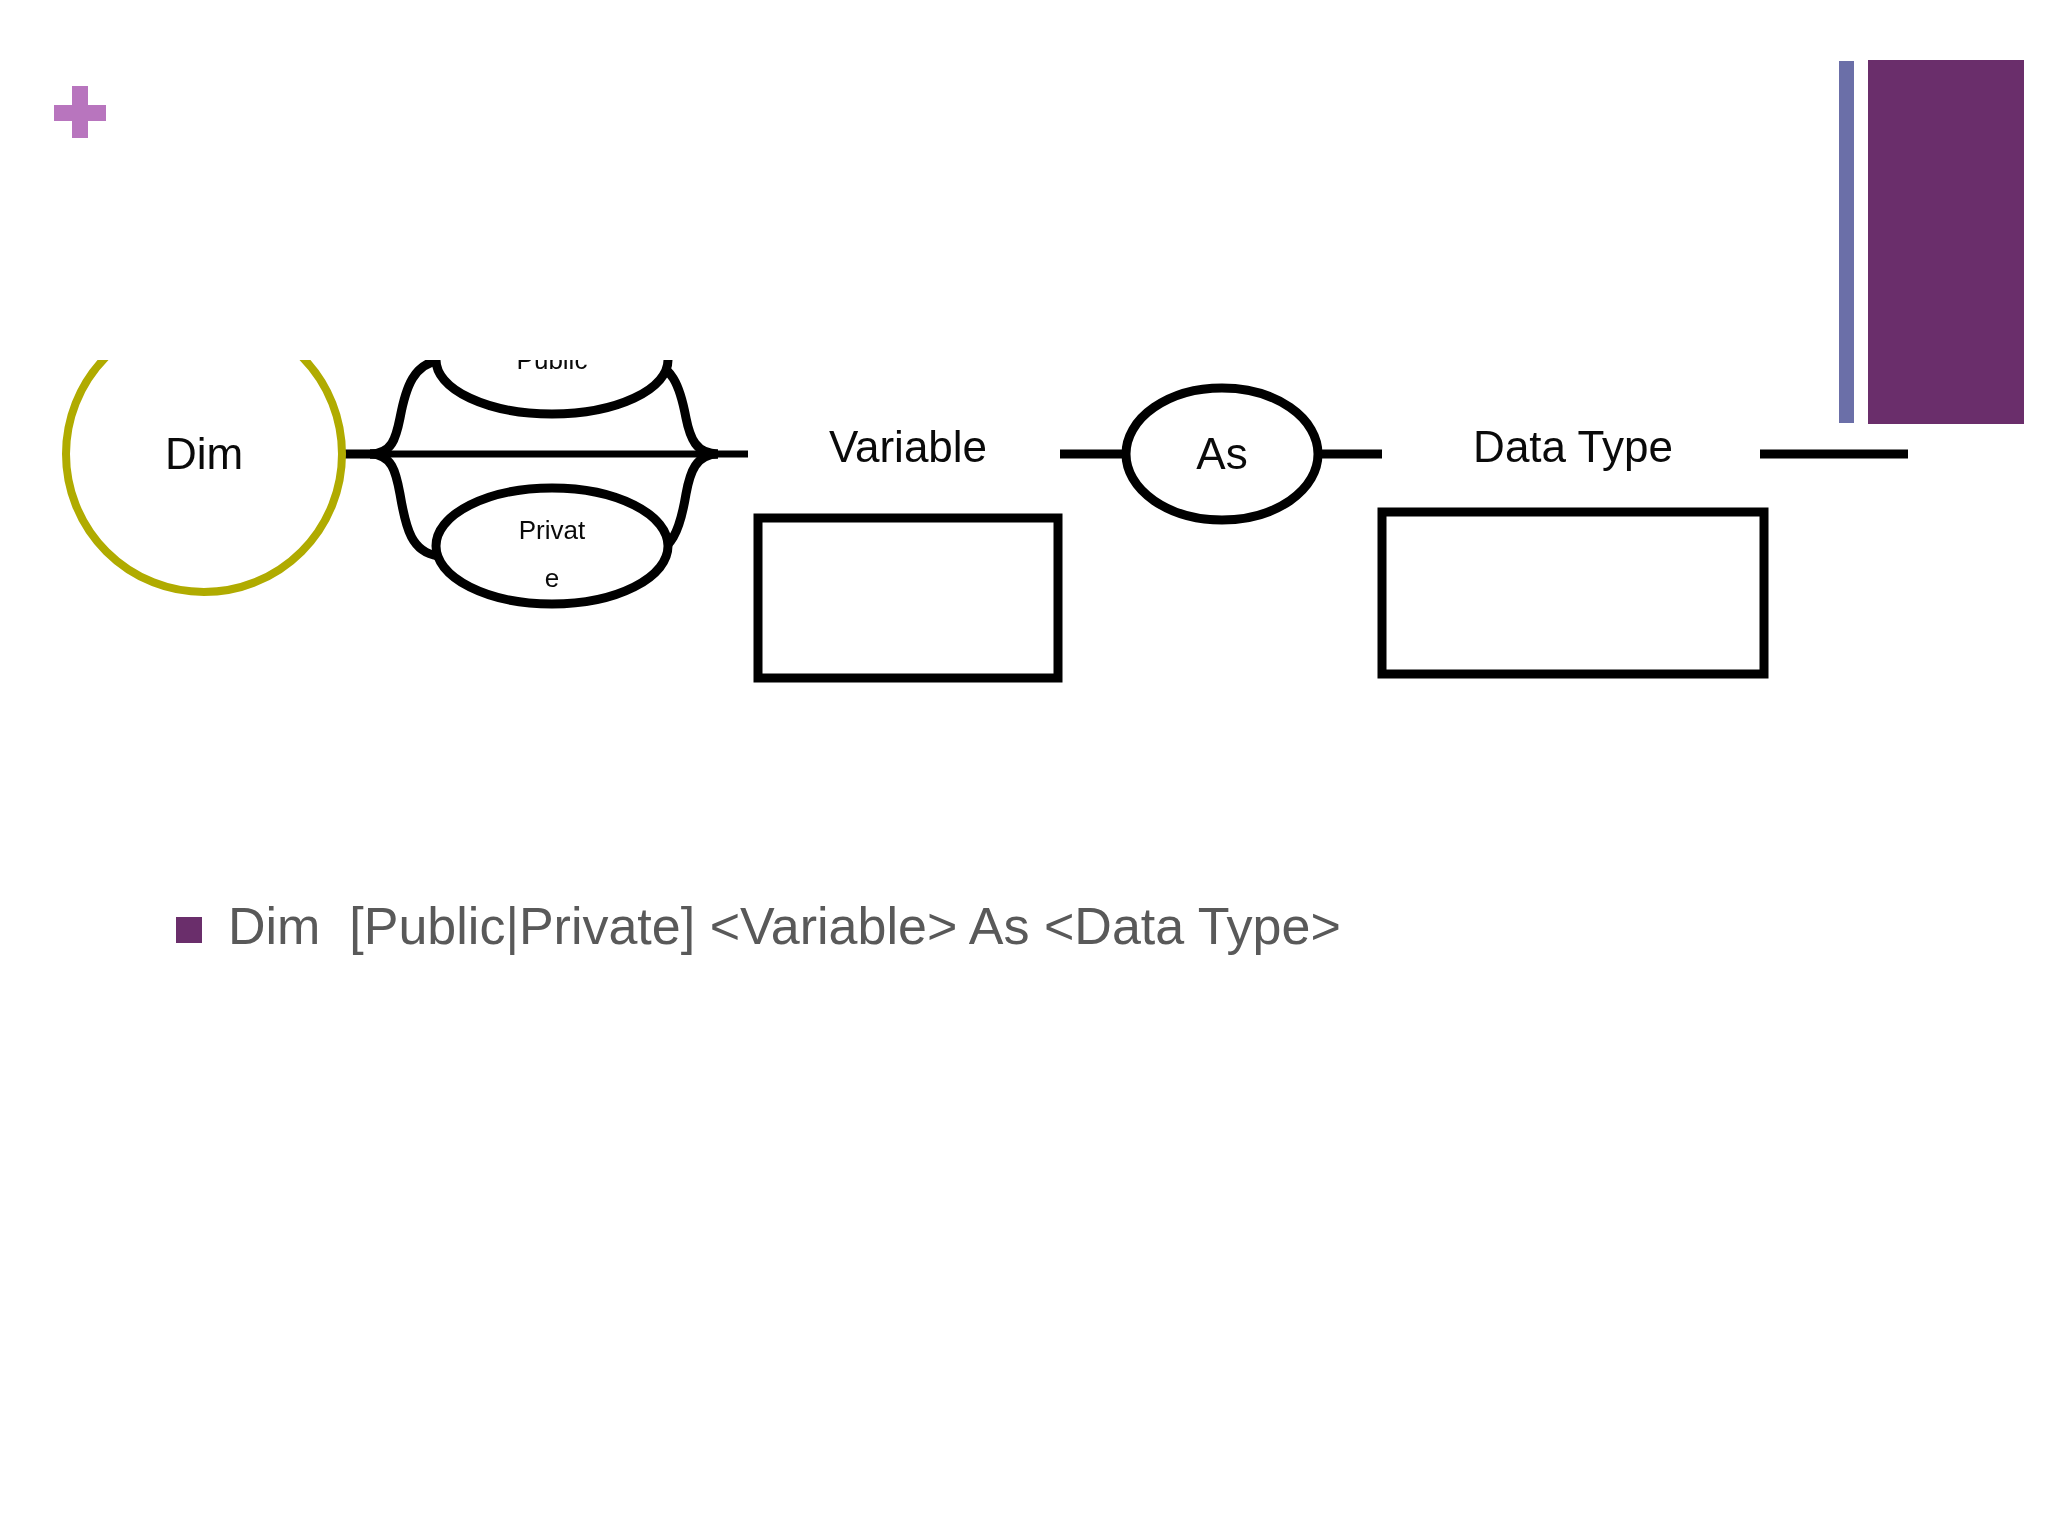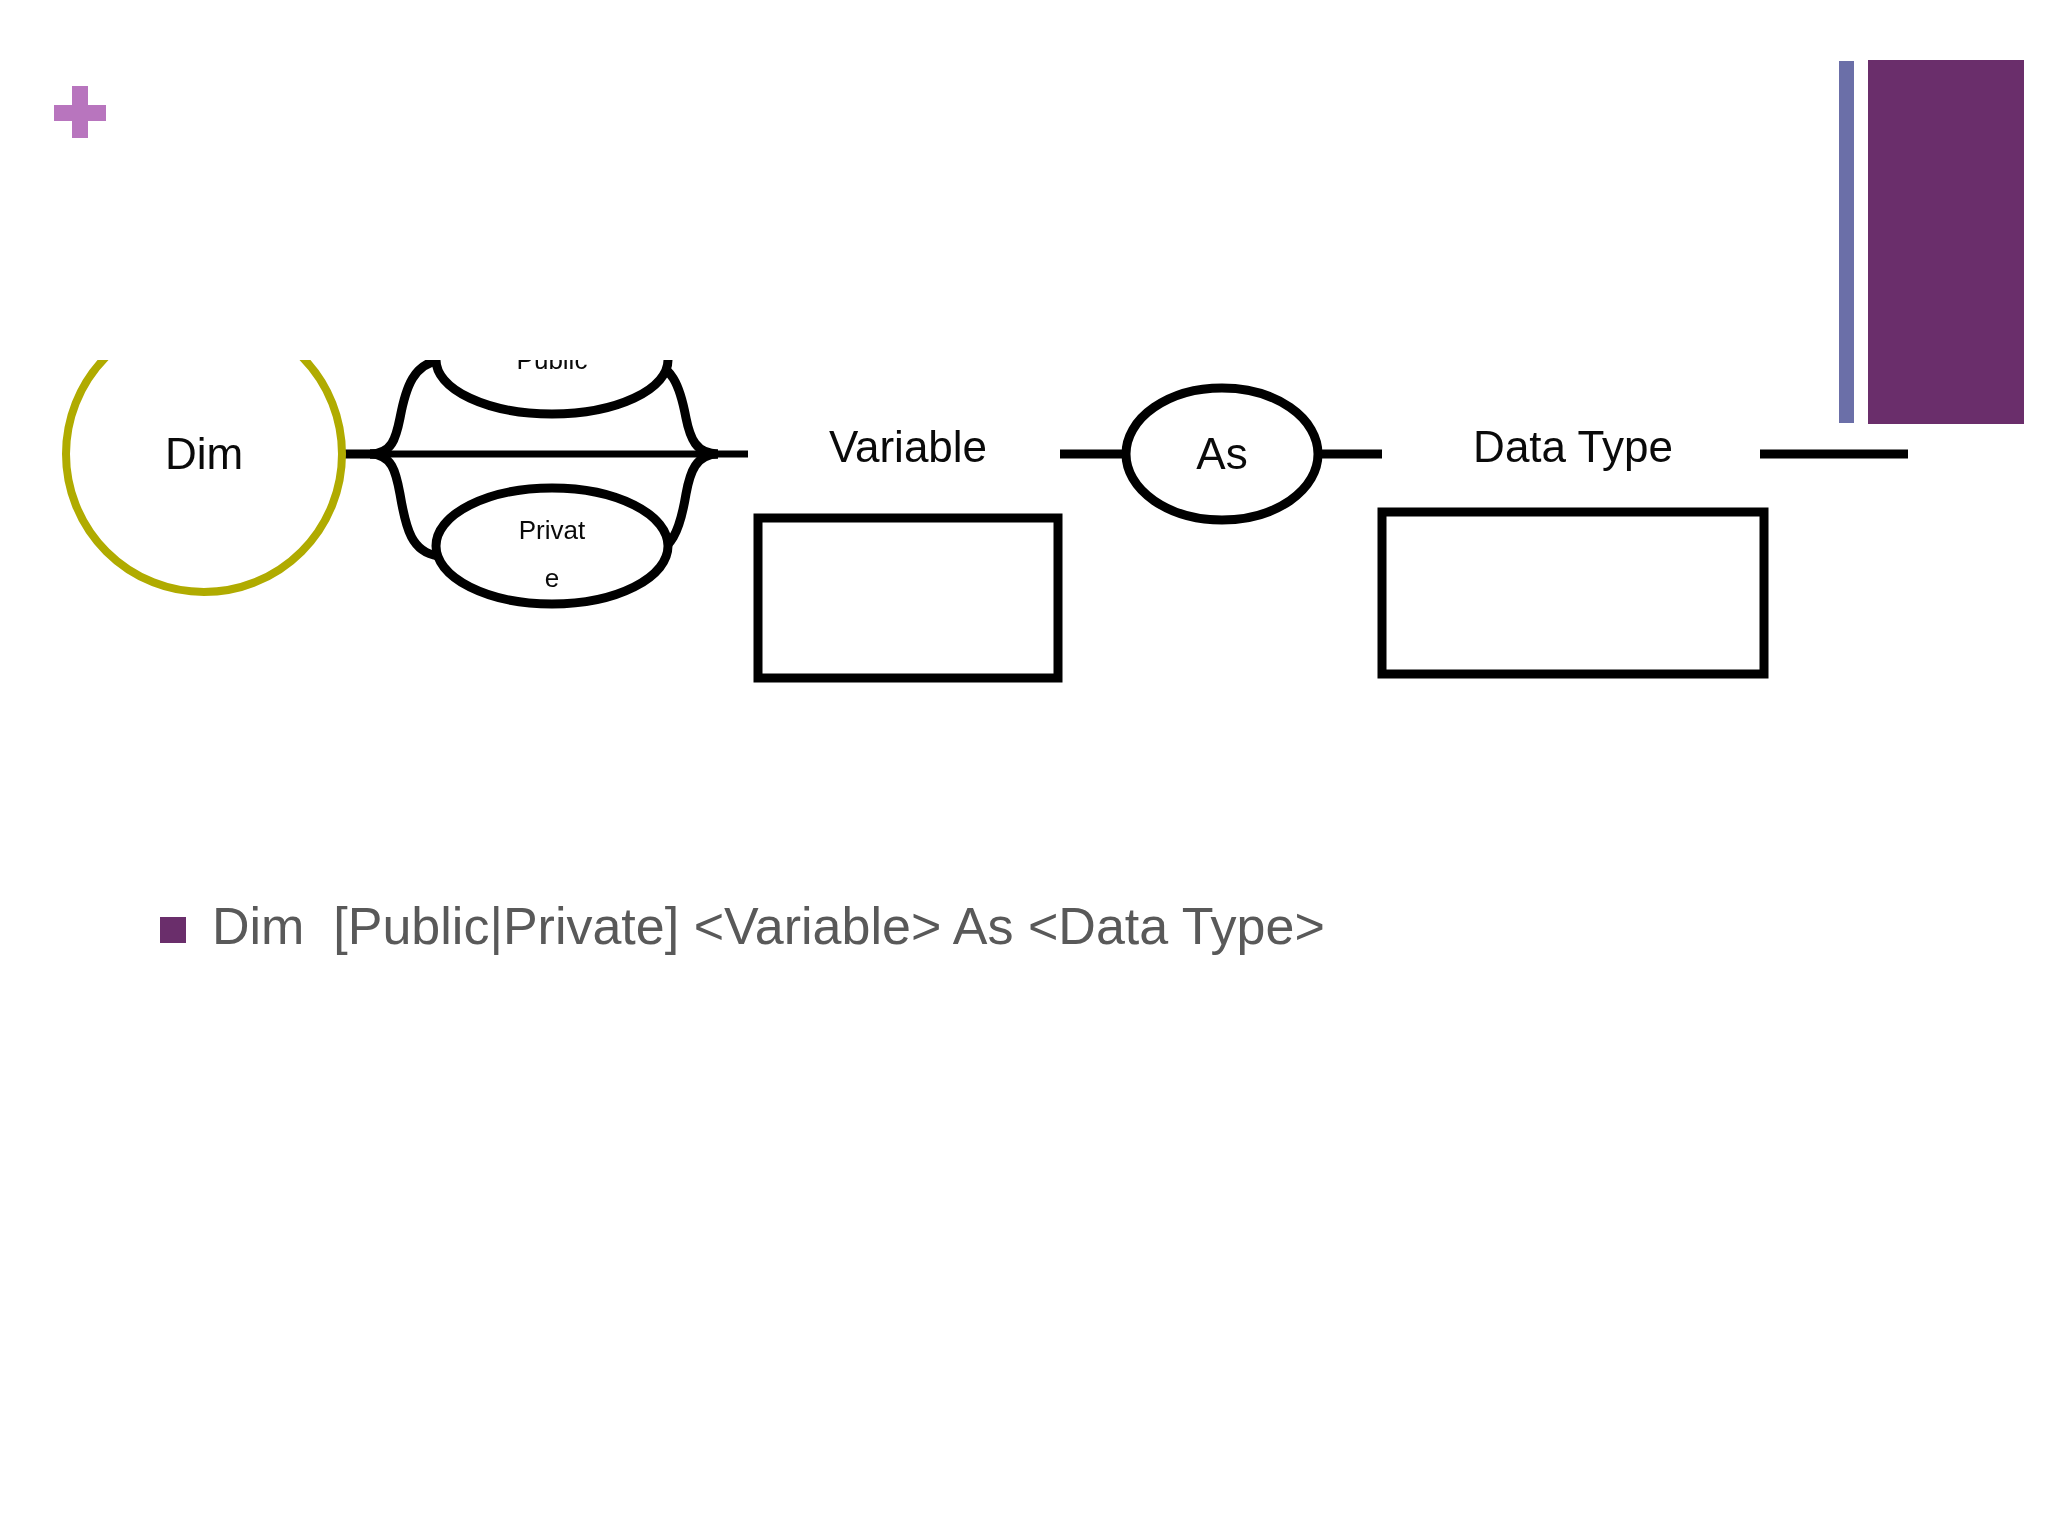--- a/index.html
+++ b/index.html
@@ -75,21 +75,21 @@
     fill: #0a0a0a;
     text-anchor: middle;
     dominant-baseline: middle;
   }
   .label-lg { font-size: 44px; }
   .label-sm { font-size: 26px; }
 
   
   .bullet-row {
     position: absolute;
-    left: 160px;
+    left: 176px;
     top: 898px;
     display: flex;
     align-items: center;
     justify-content: flex-end;
   }
   .bullet-square {
     width: 26px;
     height: 26px;
     background: #6A2E6B;
     flex: 0 0 auto;

